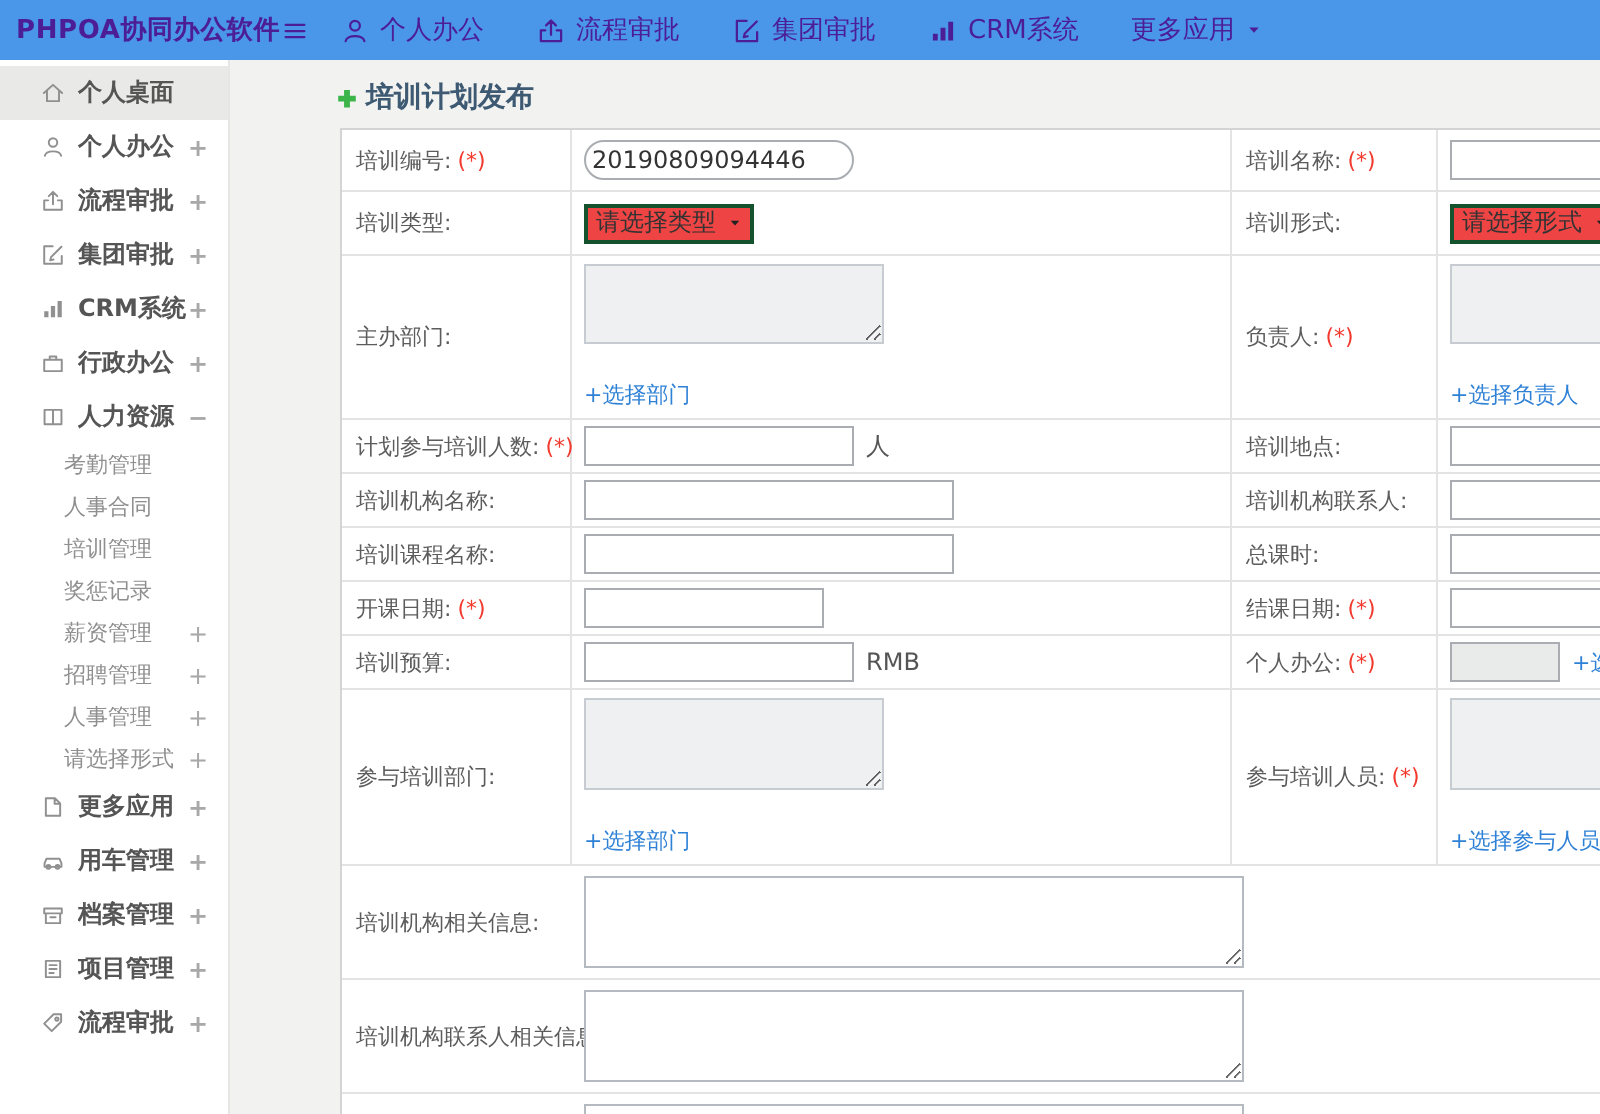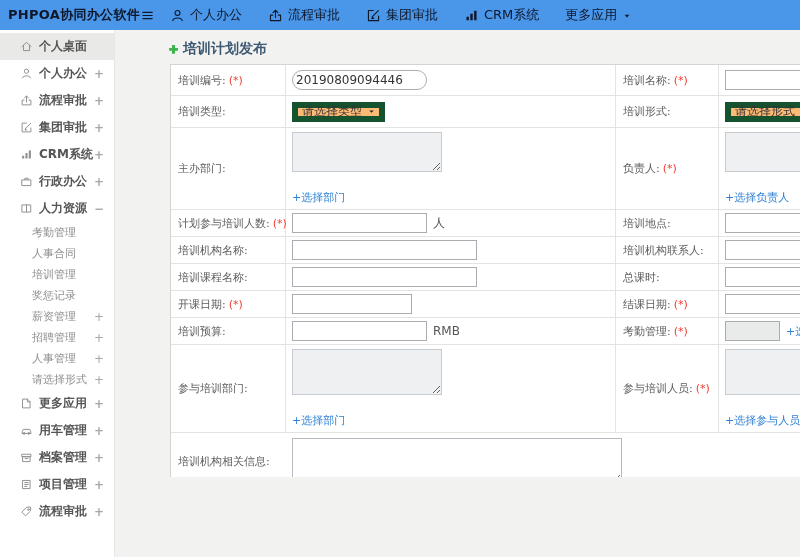--- a/index.html
+++ b/index.html
@@ -1,21 +1,21 @@
 <!DOCTYPE html>
 <html><head>
 <meta charset="utf-8">
 <style>
   * { margin:0; padding:0; box-sizing:border-box; }
   html,body { width:800px; height:557px; overflow:hidden;
     font-family:"DejaVu Sans","Liberation Sans",sans-serif; background:#f2f2f0; }
 
   
   .topbar { position:absolute; top:0; left:0; width:800px; height:30px;
-    background:#4a97ea; color:#0f172a; display:flex; align-items:center; z-index:10; }
+    background:#4a97ea; color:#4c1d95; display:flex; align-items:center; z-index:10; }
   .brand { width:134px; padding-left:8px; font-size:13px; font-weight:bold; letter-spacing:.3px; white-space:nowrap; }
   .menu-btn { width:22px; height:22px; display:flex; align-items:center; justify-content:center; cursor:pointer; margin:0 12px 0 2px; }
   .topnav { display:flex; align-items:center; gap:26px; }
   .nav-item { display:flex; align-items:center; gap:5px; font-size:13px; cursor:pointer; white-space:nowrap; }
   .topbar .ic { width:15px; height:15px; }
   .nav-caret .ic { width:10px; height:10px; }
 
   
   .ic { display:inline-block; vertical-align:middle; }
   .ic path, .ic circle { fill:none; stroke:currentColor; stroke-width:1.2;
@@ -29,21 +29,21 @@
     font-size:12px; color:#555; cursor:pointer;font-weight:bold; }
   .side-item.active { background:#e9e9e7; }
   .side-item .ic { width:13px; height:13px; color:#909090; margin-right:6px; flex:none; }
   .side-item .lbl { flex:1; white-space:nowrap; overflow:hidden; }
   .expand { width:10px; text-align:right; color:#a8a8a8; font-size:12px; flex:none; }
   .sub-item { height:21px; display:flex; align-items:center; padding:0 10px 0 32px;
     font-size:11px; color:#8f8f8f; cursor:pointer; }
   .sub-item .lbl { flex:1; white-space:nowrap; overflow:hidden; }
 
   
-  .main { position:absolute; top:30px; left:115px; width:685px; height:447px;
+  .main { position:absolute; top:30px; left:115px; width:685px; height:527px;
     background:#f2f2f0; overflow:hidden; }
   .title-bar { margin:9px 0 6px 52px; display:flex; align-items:center; gap:3px; height:19px; }
   .title-bar .ic { width:13px; height:13px; color:#3bb54a; }
   .ptitle { font-size:14px; font-weight:bold; color:#3e5a73; }
 
   
   .form-table { margin-left:55px; width:780px; background:#fff; border:1px solid #d4d4d4; }
   .frow { display:grid; grid-template-columns:115px 330px 103px 230px; }
   .frow.full { grid-template-columns:115px 663px; }
   .frow + .frow { border-top:1px solid #e3e3e3; }
@@ -52,21 +52,21 @@
   .frow.full .lcell { border-right:none; }
   .fcell { display:flex; align-items:center; padding-left:6px; font-size:12px; color:#444; }
   .fcell.mid { border-right:1px solid #e3e3e3; }
   .req { color:#f23a2e; margin-left:3px; font-size:11px; }
 
   .inp { height:20px; border:1px solid #a9adb2; background:#fff; font-size:12px;
     color:#333; padding:0 3px; font-family:inherit; }
   .inp.gray { background:#e9ebeb; }
   .suffix { margin-left:6px; color:#555; font-size:12px; }
   .selbox { display:inline-flex; align-items:center; height:20px; gap:5px;
-    border:6px solid #14532d; background:#fdba74; padding:0 3px 0 4px;
+    border:2px solid #14532d; background:#ef4444; padding:0 3px 0 4px;
     font-size:12px; color:#333; cursor:pointer; }
   .selbox .ic { width:9px; height:9px; color:#222; }
   .ta { display:block; border:1px solid #b5bac0; background:#fff; font-family:inherit;
     font-size:12px; color:#333; }
   .ta.gray { background:#eef0f2; border-color:#c6ccd2; }
   .blink { color:#2f81d6; font-size:11px; text-decoration:none; cursor:pointer; white-space:nowrap; }
   .stack { display:flex; flex-direction:column; gap:18px; padding:4px 0; }
   .fcell .blink.inline { margin-left:6px; }
 </style>
 </head>
@@ -398,21 +398,21 @@
         <div class="lcell">
           <span>培训预算:</span>
         </div>
         <div class="fcell mid">
           <div style="display: flex; align-items: center;">
             <input class="inp" style="width: 135px;">
             <span class="suffix">RMB</span>
           </div>
         </div>
         <div class="lcell">
-          <span>考勤管理:</span>
+          <span>个人办公:</span>
           <span class="req"> (*)</span>
         </div>
         <div class="fcell">
           <div style="display: flex; align-items: center;">
             <input class="inp gray" style="width: 55px;">
             <a class="blink inline">+选择审批人员</a>
           </div>
         </div>
       </div>
       <div class="frow" style="min-height: 58px;">

